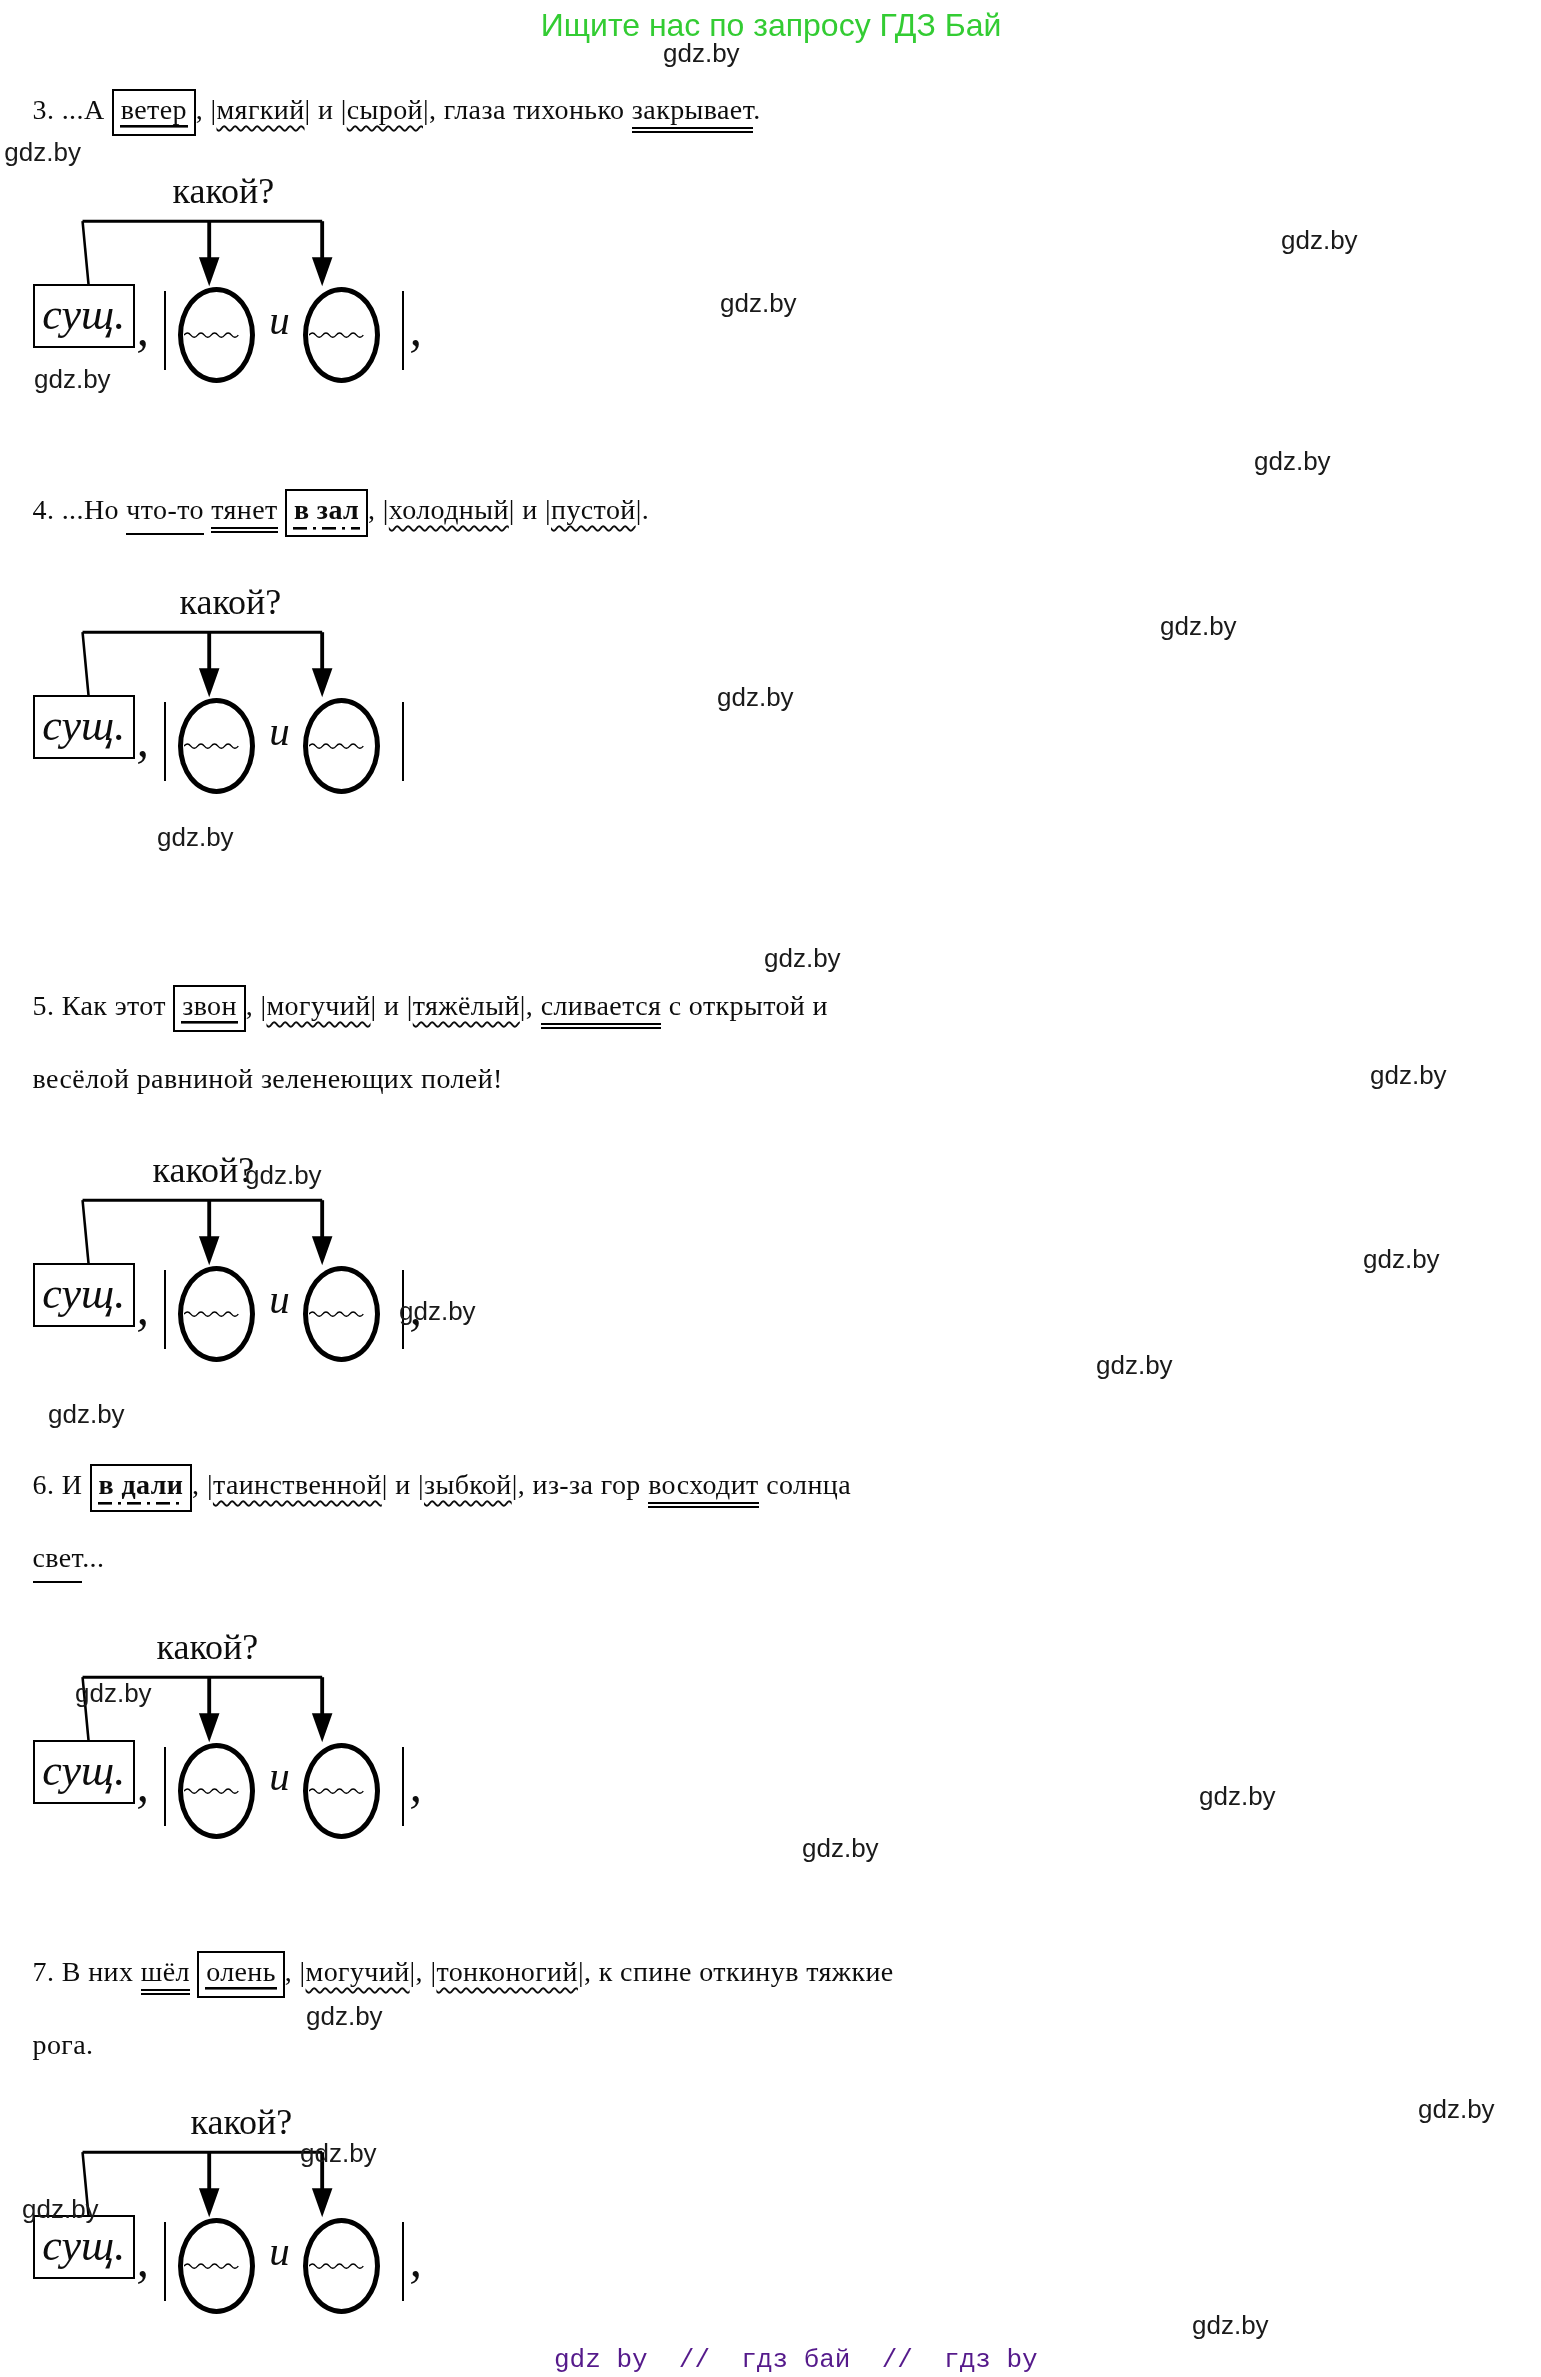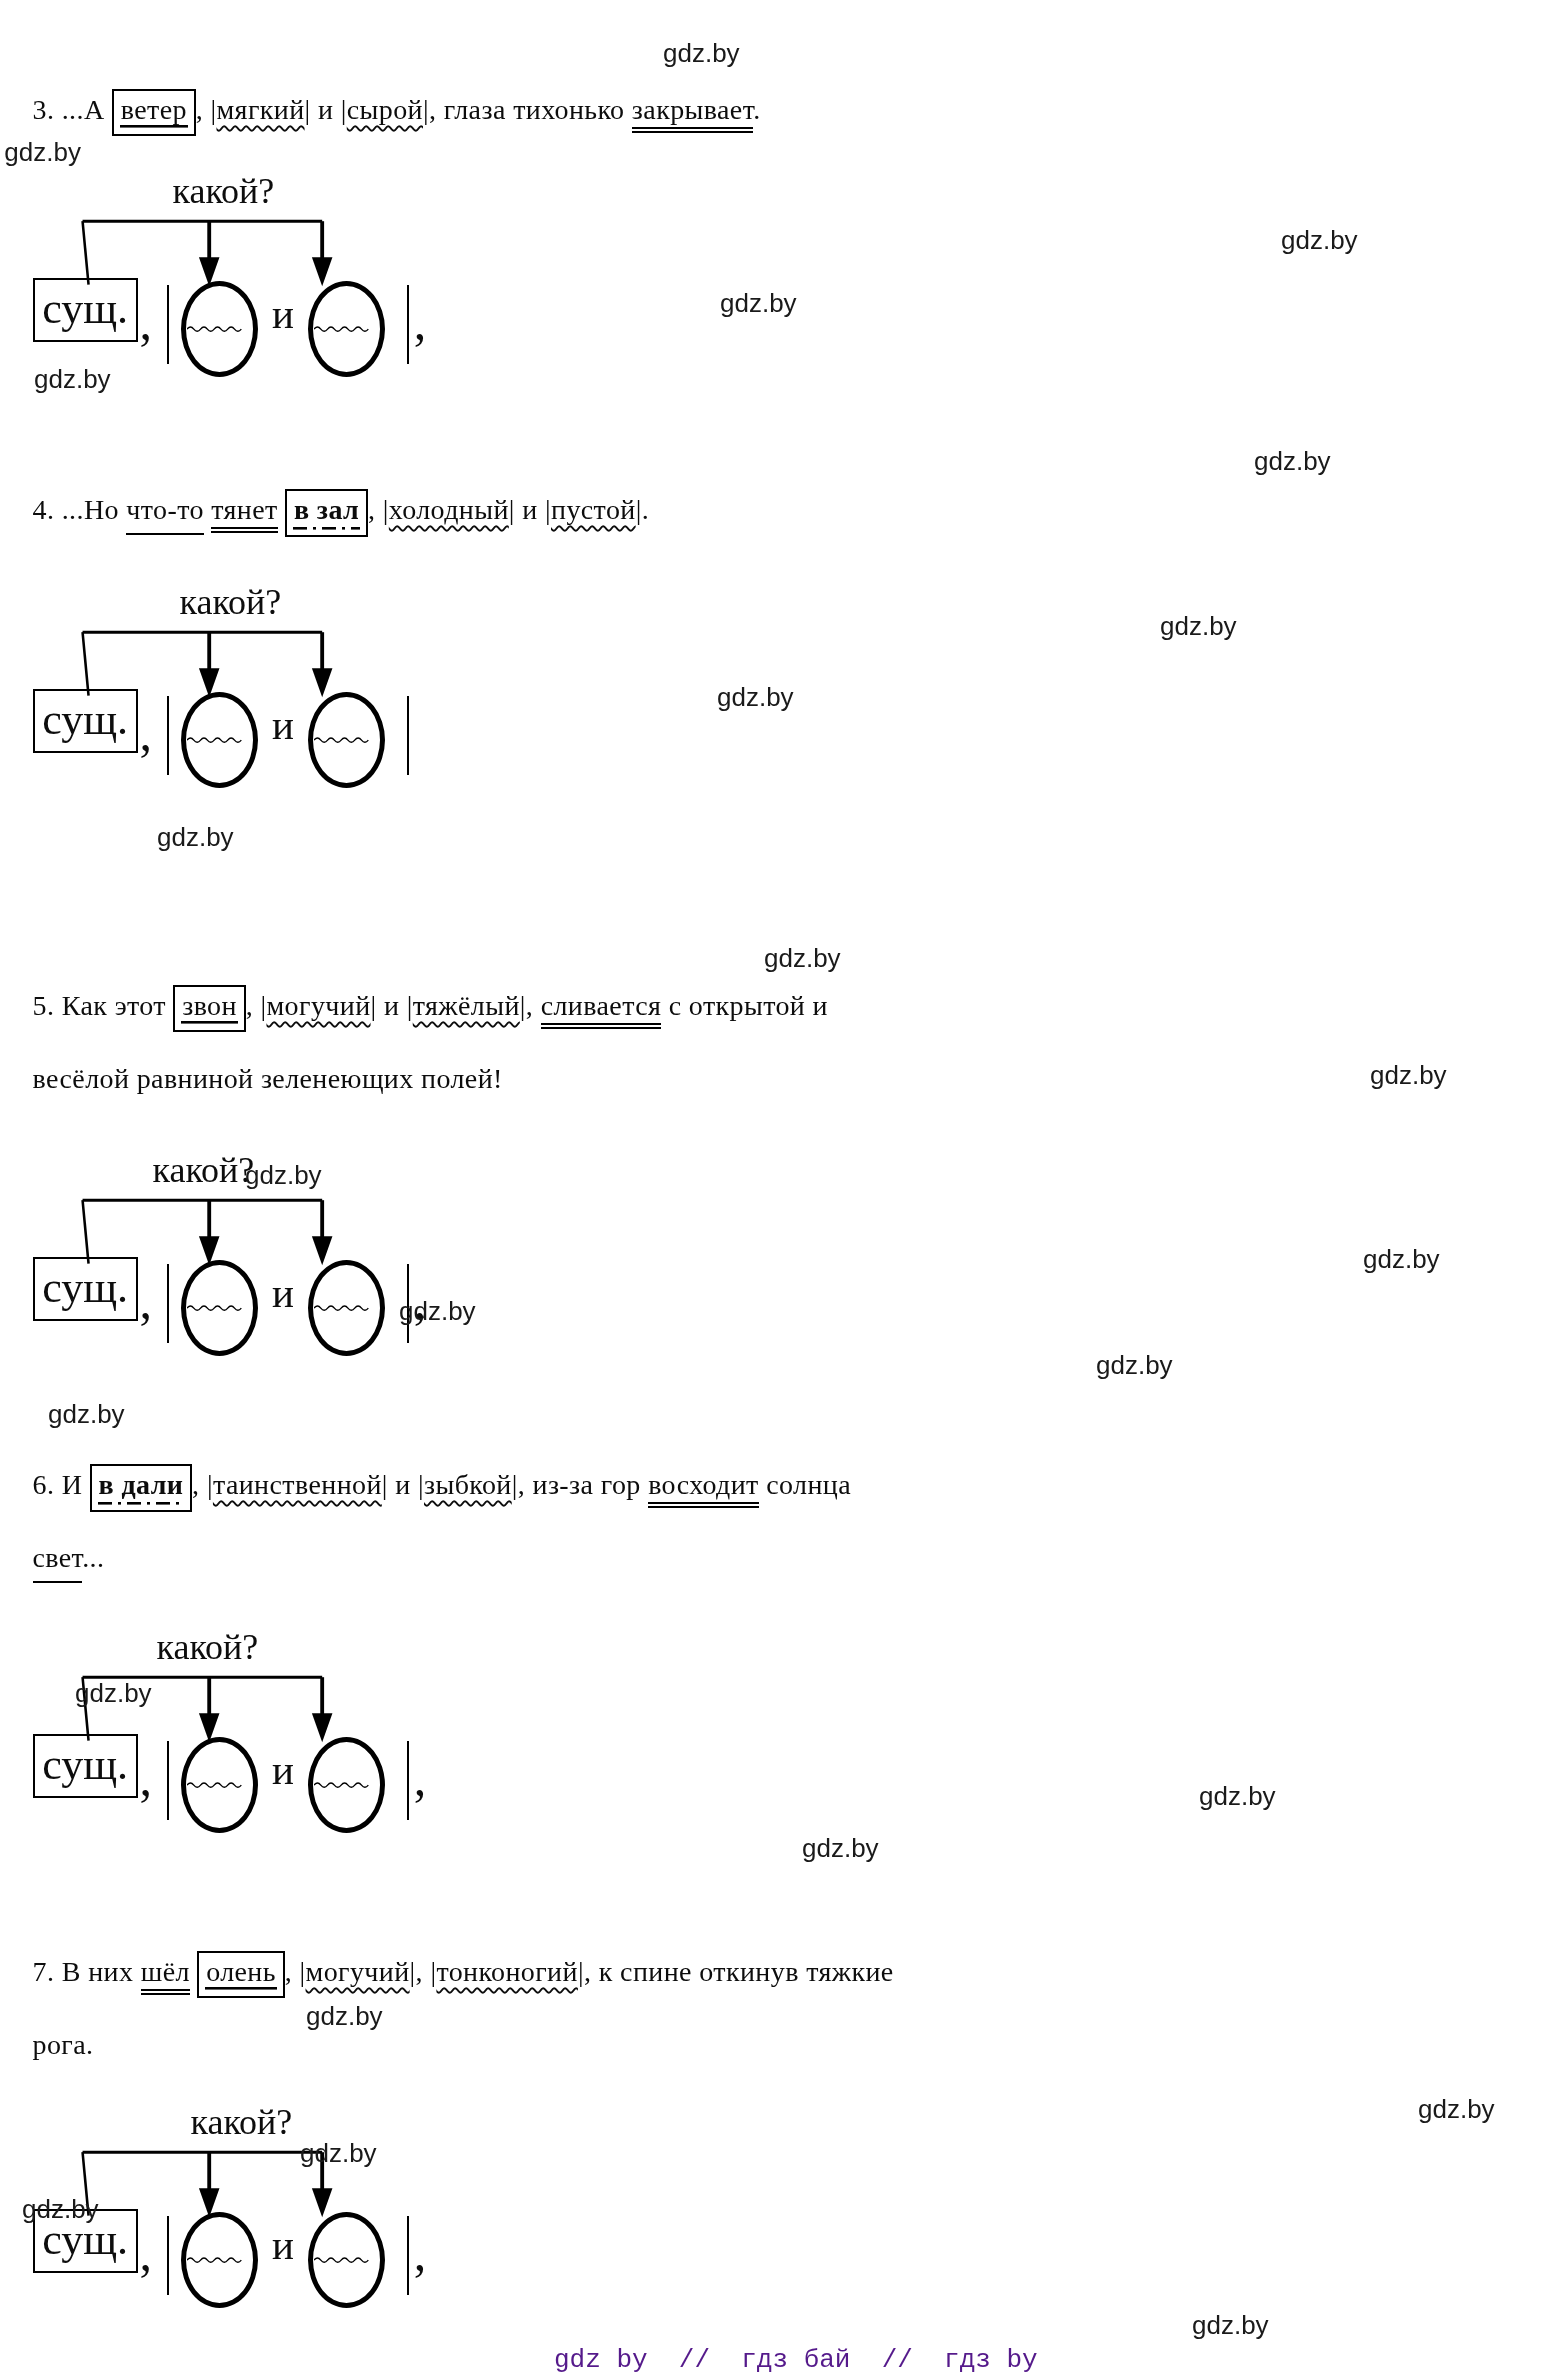--- a/index.html
+++ b/index.html
@@ -30,39 +30,40 @@
                background-position:6px calc(100% - 6px); }
   .seg-advbox { border:2.6px solid #000; padding:3.4px 6.8px 10.3px;
                background-image:repeating-linear-gradient(90deg,#000 0 13.7px,transparent 13.7px 19.7px,#000 19.7px 23px,transparent 23px 29px);
                background-repeat:no-repeat;
                background-size:calc(100% - 12px) 2.6px;
                background-position:6px calc(100% - 6px);font-weight:bold; }
 
   .scheme { position:absolute; width:582px; height:248px; }
   .scheme .q { position:absolute; top:12px; font-size:36px; }
   .scheme .arrows { position:absolute; left:41px; top:58px; }
-  .scheme .row { position:absolute; left:0; top:120px; display:flex; align-items:flex-start; }
+  .scheme .row { position:absolute; left:0; top:126px; display:flex; align-items:flex-start;font-style:italic; }
   .nounbox   { border:2.6px solid #000; font-size:44px; line-height:53px; padding:1.7px 7.7px 5.1px; }
   .sch-comma { font-size:50px; line-height:34px; margin-top:27px; }
   .sch-comma.after-box { margin-left:1.7px; }
   .sch-comma.trailing  { margin-left:5.1px; }
   .sch-bar   { border-left:2.6px solid #000; height:79px; margin-top:6.8px; }
   .sch-bar.b1 { margin-left:15.4px; }
   .sch-bar.b2 { margin-left:22px; }
   .sch-circle { position:relative; width:67px; height:86px; border:5.1px solid #000;
                 border-radius:50%; margin-top:3.4px; }
   .sch-circle.c1 { margin-left:12px; }
   .sch-circle.c2 { margin-left:13.7px; }
   .sch-circle svg { position:absolute; left:0.9px; top:38px; }
   .sch-conj  { font-size:41px; margin-top:12px; margin-left:13.7px; }
 </style>
 </head>
 <body>
 
 <div class="page">
+  <div class="banner">Ищите нас по запросу ГДЗ Бай</div>
 
   <div id="sentences">
     <div class="sentence" style="left: 32.5px; top: 73px;"><span class="seg-plain">3. ...А </span><span class="seg-subjbox">ветер</span><span class="seg-plain">, |</span><span class="seg-attr">мягкий</span><span class="seg-plain">| и |</span><span class="seg-attr">сырой</span><span class="seg-plain">|, глаза тихонько </span><span class="seg-pred">закрывает</span><span class="seg-plain">.</span></div>
     <div class="sentence" style="left: 32.5px; top: 473px;"><span class="seg-plain">4. ...Но </span><span class="seg-subj">что-то</span><span class="seg-plain"> </span><span class="seg-pred">тянет</span><span class="seg-plain"> </span><span class="seg-advbox">в зал</span><span class="seg-plain">, |</span><span class="seg-attr">холодный</span><span class="seg-plain">| и |</span><span class="seg-attr">пустой</span><span class="seg-plain">|.</span></div>
     <div class="sentence" style="left: 32.5px; top: 969px;"><span class="seg-plain">5. Как этот </span><span class="seg-subjbox">звон</span><span class="seg-plain">, |</span><span class="seg-attr">могучий</span><span class="seg-plain">| и |</span><span class="seg-attr">тяжёлый</span><span class="seg-plain">|, </span><span class="seg-pred">сливается</span><span class="seg-plain"> с открытой и</span><br><span class="seg-plain">весёлой равниной зеленеющих полей!</span></div>
     <div class="sentence" style="left: 32.5px; top: 1448px;"><span class="seg-plain">6. И </span><span class="seg-advbox">в дали</span><span class="seg-plain">, |</span><span class="seg-attr">таинственной</span><span class="seg-plain">| и |</span><span class="seg-attr">зыбкой</span><span class="seg-plain">|, из-за гор </span><span class="seg-pred">восходит</span><span class="seg-plain"> солнца</span><br><span class="seg-subj">свет</span><span class="seg-plain">...</span></div>
     <div class="sentence" style="left: 32.5px; top: 1935px;"><span class="seg-plain">7. В них </span><span class="seg-pred">шёл</span><span class="seg-plain"> </span><span class="seg-subjbox">олень</span><span class="seg-plain">, |</span><span class="seg-attr">могучий</span><span class="seg-plain">|, |</span><span class="seg-attr">тонконогий</span><span class="seg-plain">|, к спине откинув тяжкие</span><br><span class="seg-plain">рога.</span></div>
   </div>
 
   <div id="schemes">

